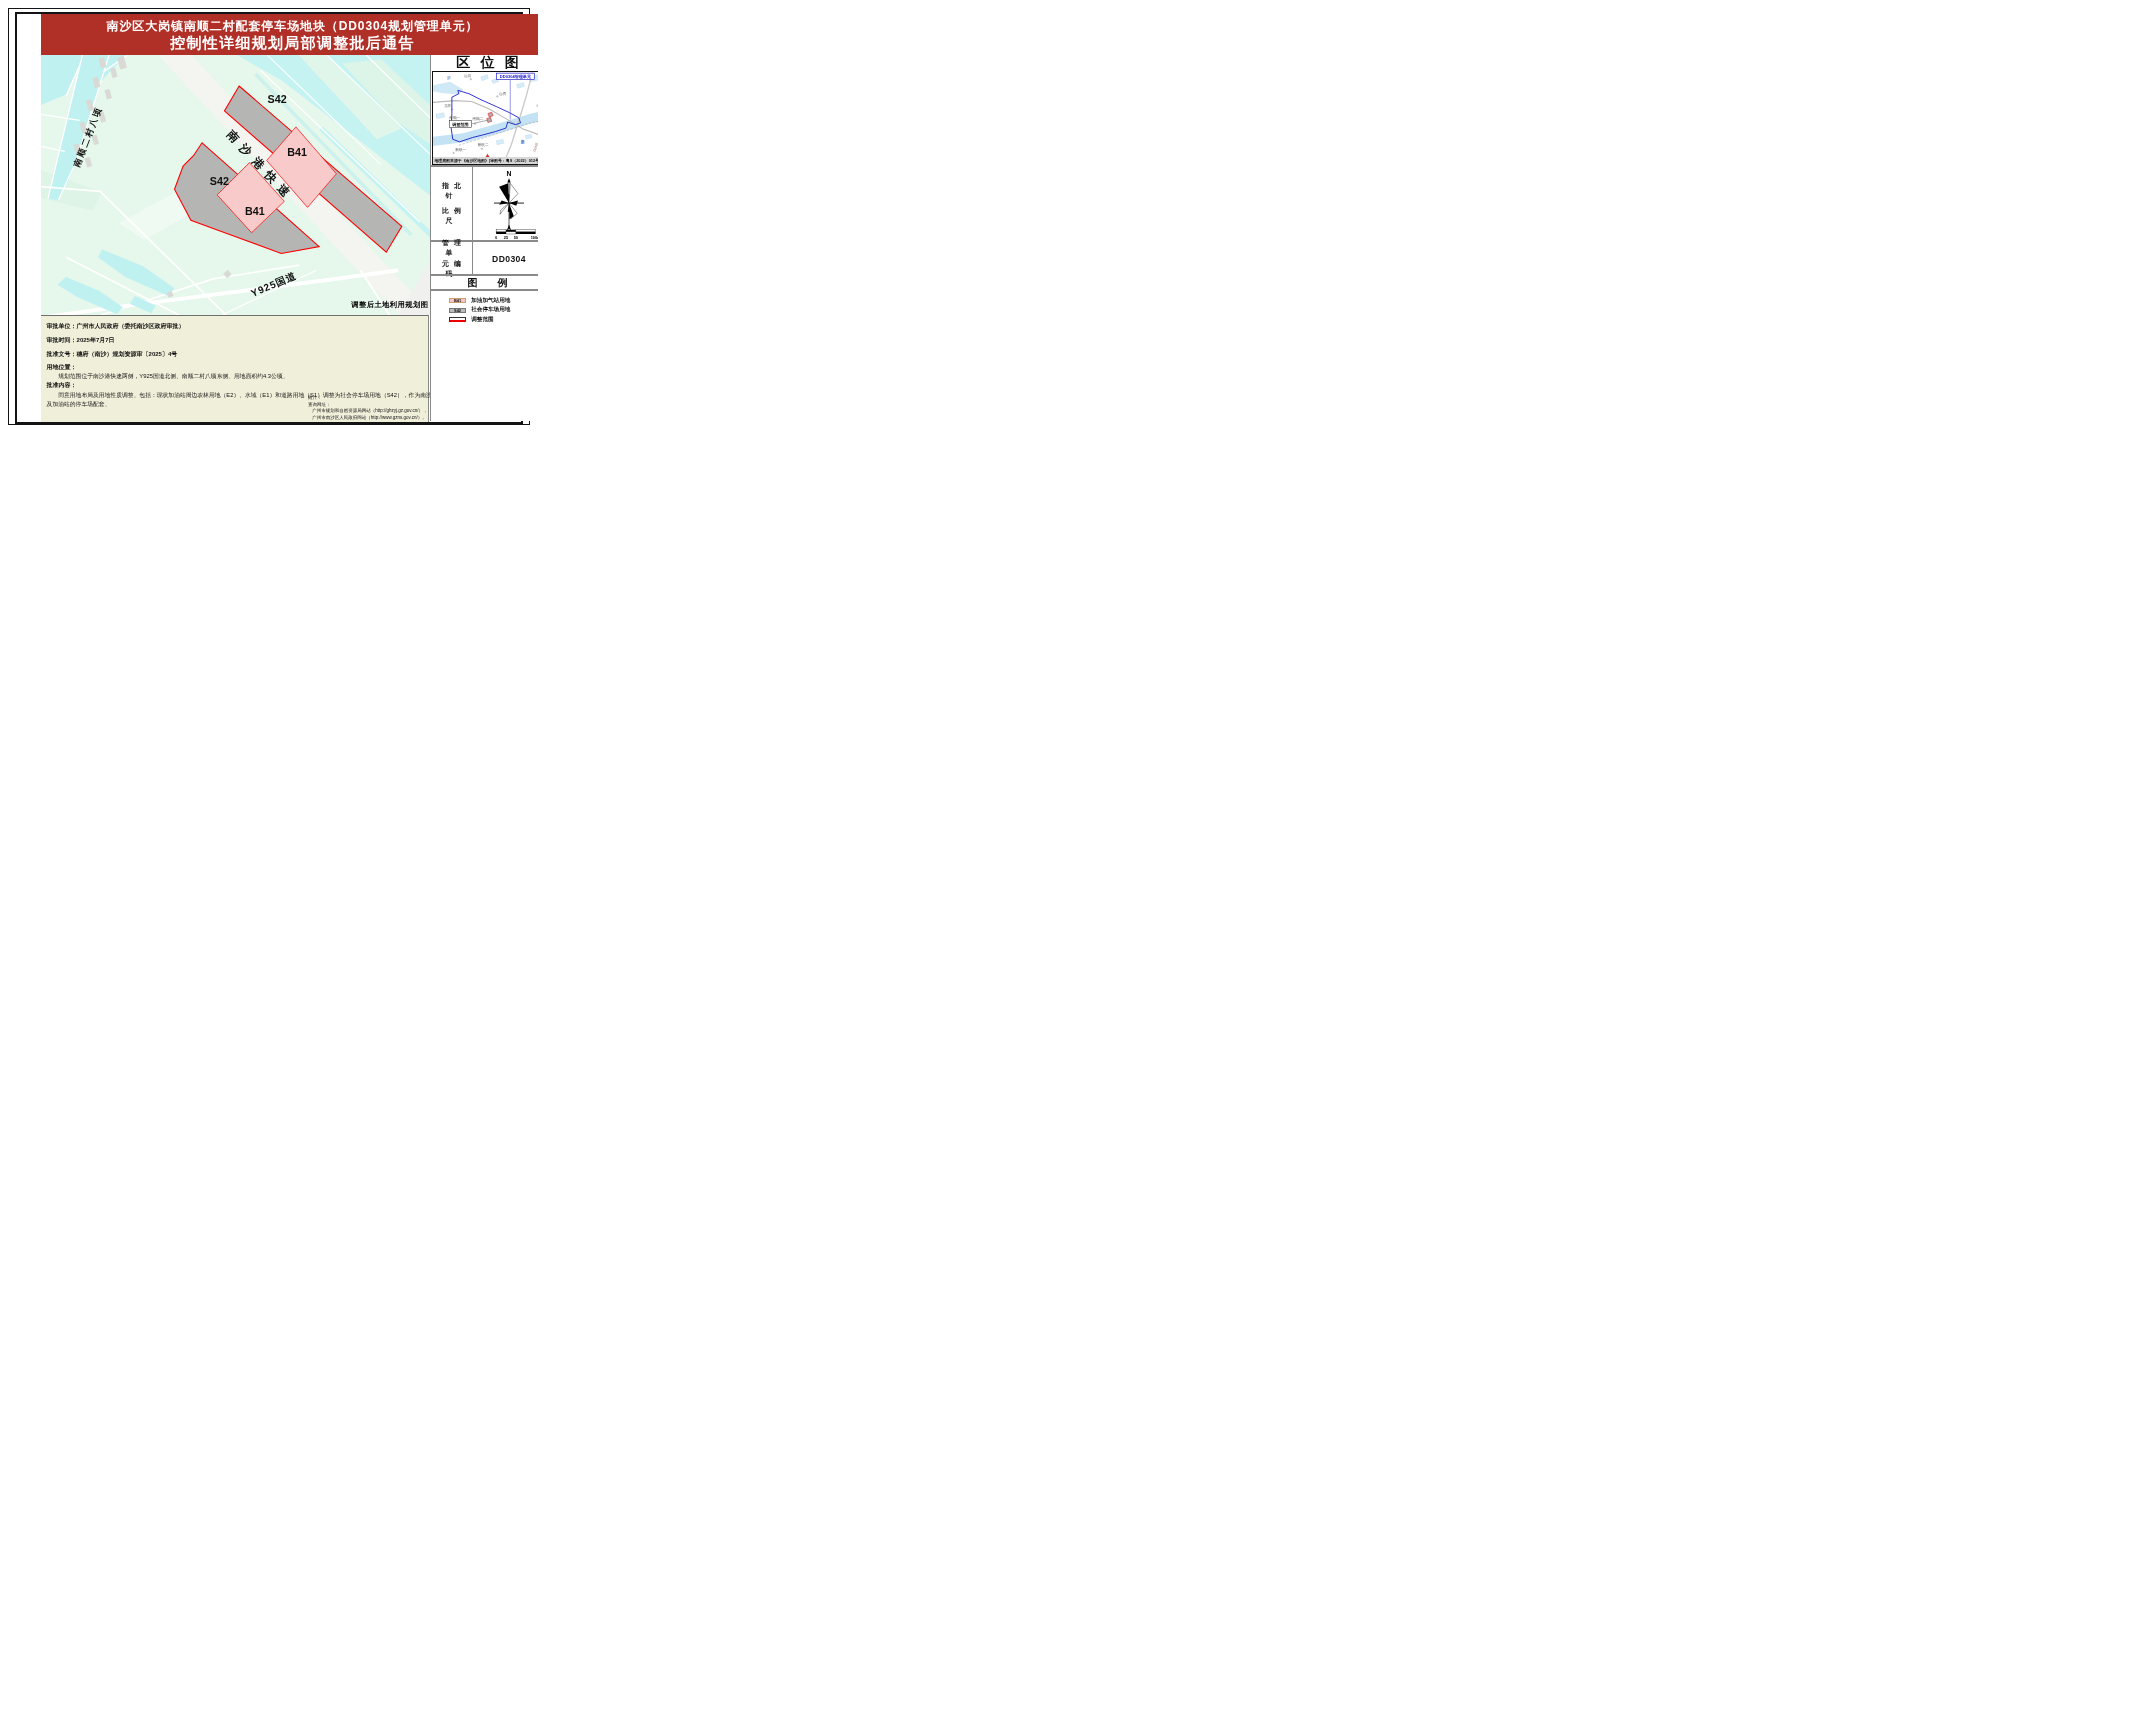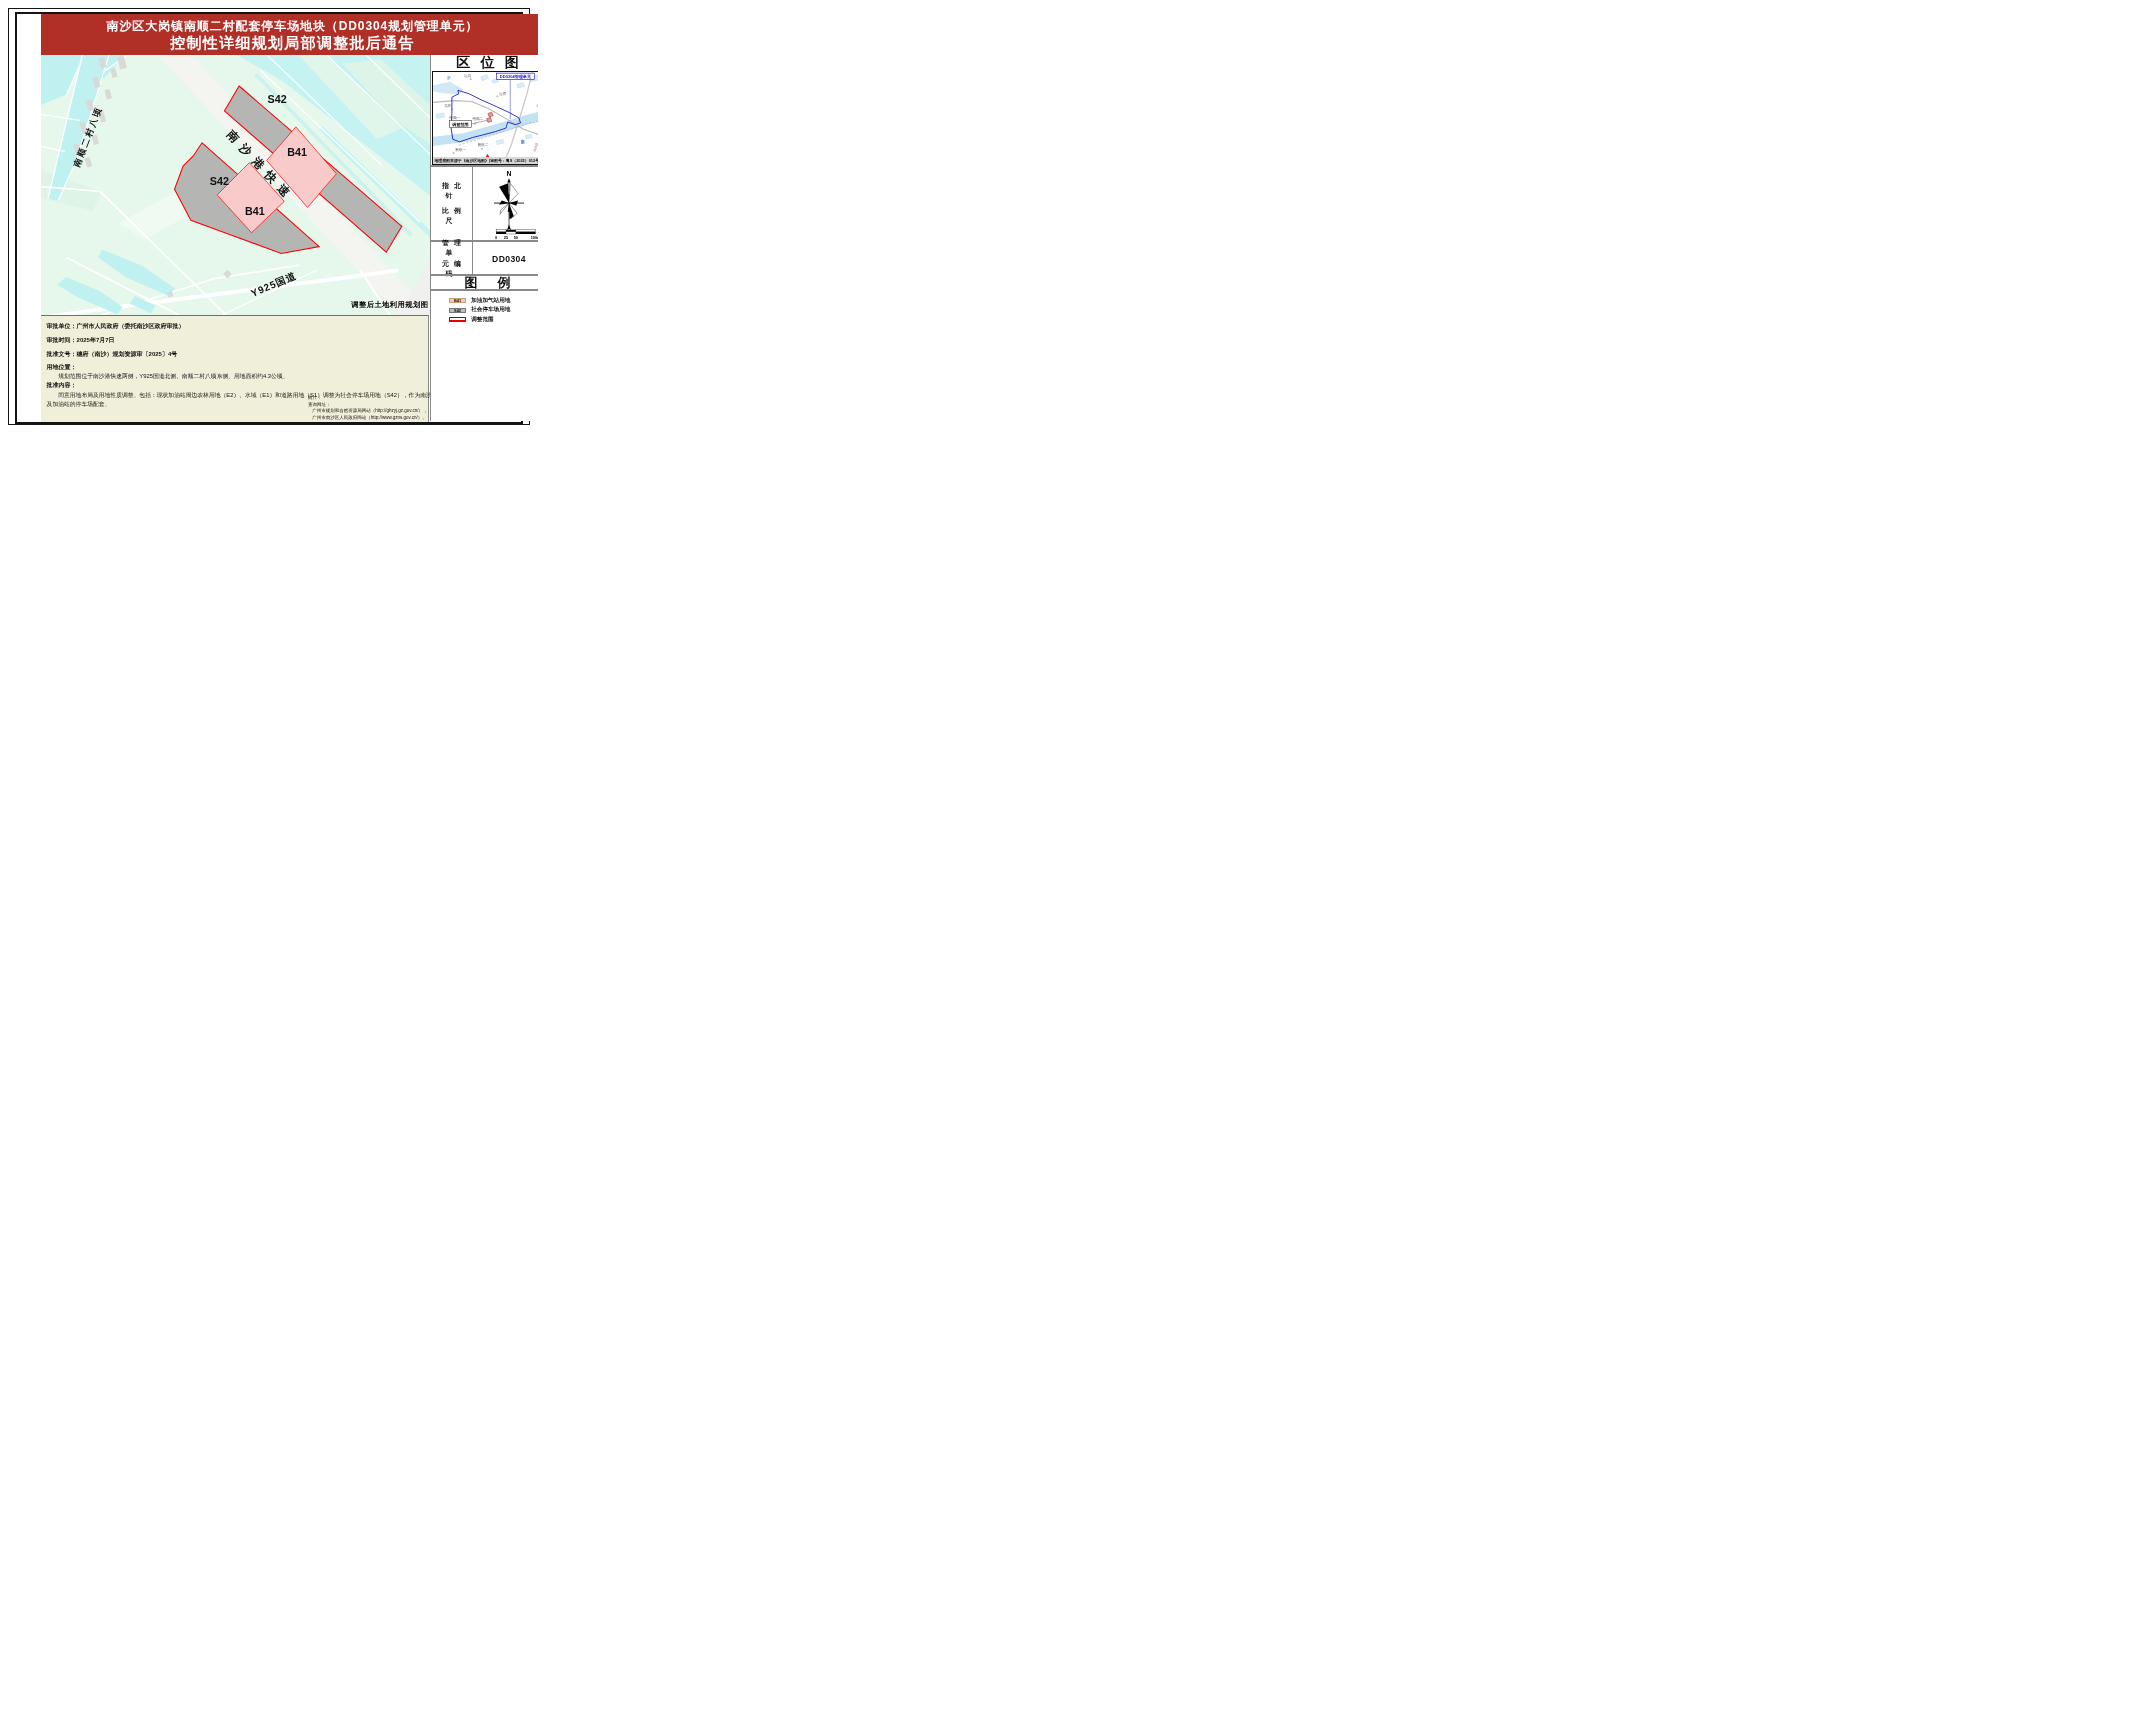--- a/index.html
+++ b/index.html
@@ -35,21 +35,21 @@
   .sec-compass .lcell { position:absolute; left:0; top:0; width:42px; height:73px; border-right:1.3px solid #8a8a8a;
                         display:flex; flex-direction:column; justify-content:center; gap:4.3px; }
   .sec-compass .lcell div { font-size:6.9px; font-weight:bold; letter-spacing:5.2px; text-indent:5.2px; text-align:center; }
   .sec-unit { position:absolute; left:0; top:187px; width:130px; height:33px; }
   .sec-unit .lcell { position:absolute; left:0; top:0; width:42px; height:33px; border-right:1.3px solid #8a8a8a;
                      display:flex; flex-direction:column; justify-content:center; gap:1.7px; }
   .sec-unit .lcell div { font-size:6.9px; font-weight:bold; letter-spacing:5.2px; text-indent:5.2px; text-align:center; }
   .sec-unit .vcell { position:absolute; left:43px; top:0; width:70px; height:33px; display:flex;
                      align-items:center; justify-content:center; font-size:8.6px; font-weight:bold; letter-spacing:0.4px; }
   .leg-title { position:absolute; left:0; top:221px; width:113px; height:13.3px; display:flex; align-items:center;
-               justify-content:center; font-size:13px; font-weight:bold; letter-spacing:20px; text-indent:20px; }
+               justify-content:center; font-size:10px; font-weight:bold; letter-spacing:20px; text-indent:20px; }
   .legend { position:absolute; left:0; top:236px; width:113px; }
   .leg-row { position:absolute; left:18px; height:5.6px; display:flex; align-items:center; }
   .leg-sw { width:17px; height:5.2px; border:0.4px solid #999; display:flex; align-items:center; justify-content:center;
             font-size:3.9px; font-weight:bold; color:#111; }
   .leg-sw.b41 { background:#f6c5c5; border-color:#c9a06a; }
   .leg-sw.s42 { background:#bcbcbc; border-color:#777; }
   .leg-sw.rng { background:#ffffff; border-color:#333; position:relative; }
   .leg-sw.rng .line { position:absolute; left:0; top:1.7px; width:16.3px; height:1.7px; background:#ee0000; }
   .leg-lab { margin-left:5.2px; font-size:5.6px; font-weight:bold; white-space:nowrap; }
 

